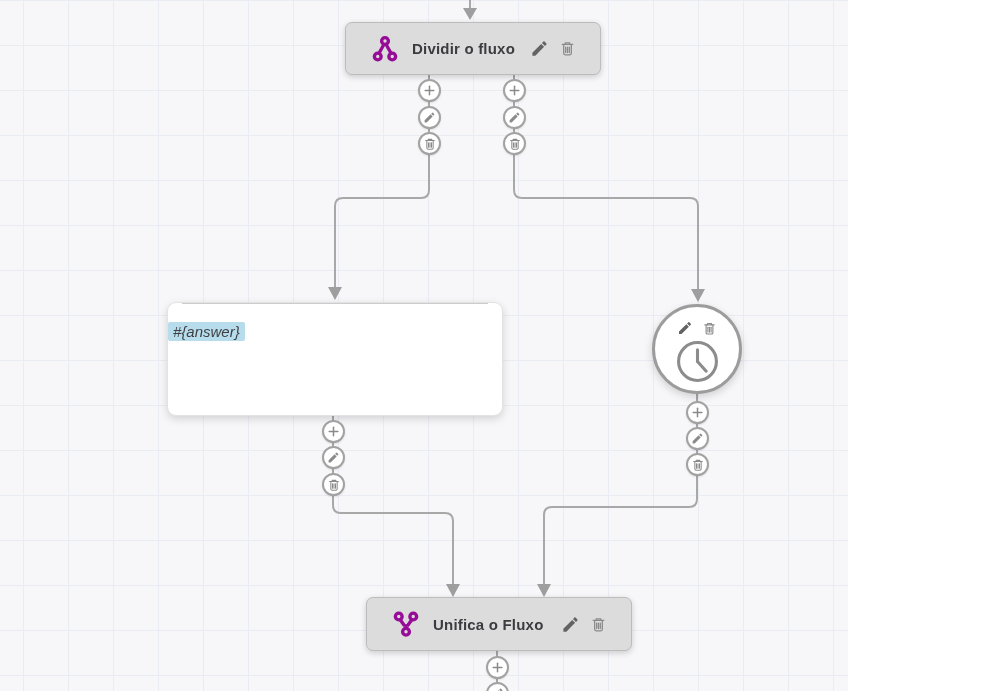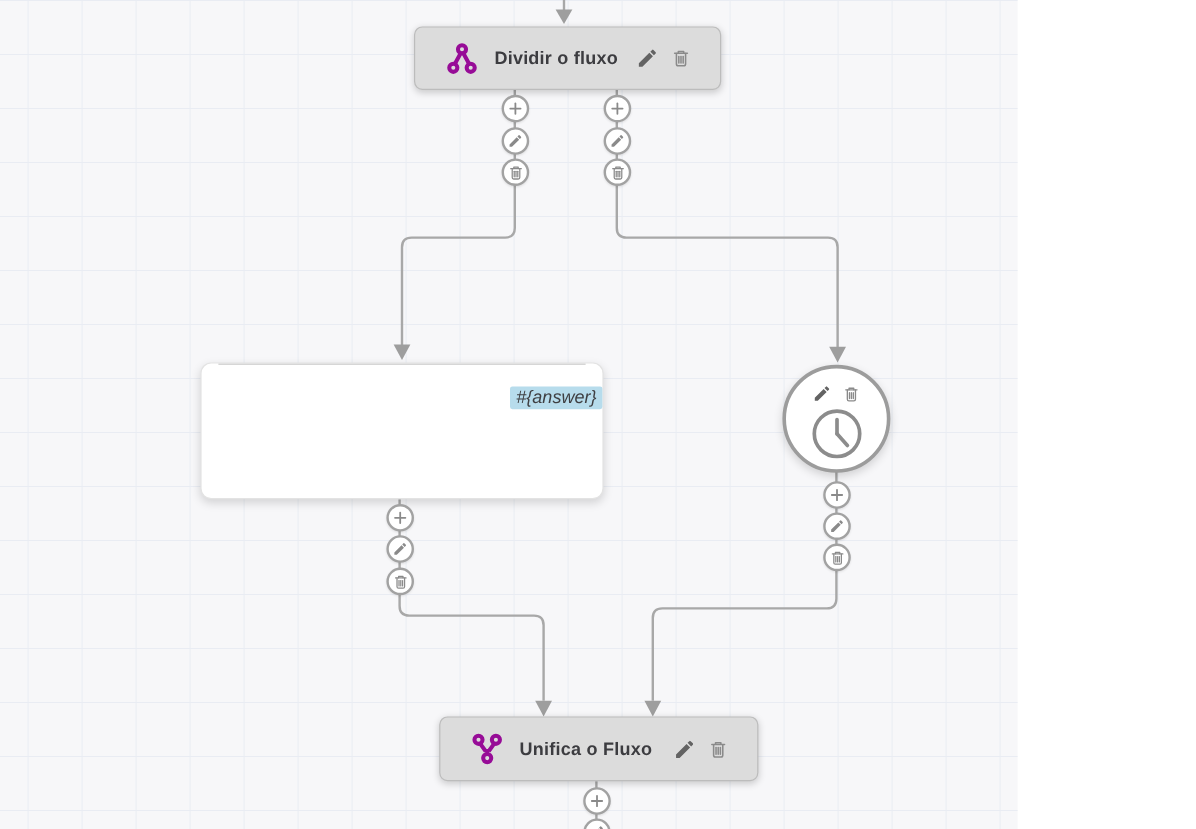--- a/index.html
+++ b/index.html
@@ -33,21 +33,21 @@
     box-shadow:0 3px 8px rgba(0,0,0,.15);
     flex-direction:column; align-items:stretch;
   }
   .node-title { font-size:15px; font-weight:bold; color:#3c3c40; white-space:nowrap; letter-spacing:.2px; }
 
   .node-icon { display:flex; align-items:center; justify-content:center; flex:0 0 auto; }
   .hdr-action { display:flex; align-items:center; justify-content:center; cursor:pointer; flex:0 0 auto; }
 
   .msg-header { display:flex; align-items:center; height:57px; padding:0 20px 0 18px; }
   .msg-divider { border-top:1px solid #cccccc; margin:0 14px; }
-  .msg-body { height:55px; display:flex; align-items:center; justify-content:flex-end; }
+  .msg-body { height:55px; display:flex; align-items:center; justify-content:flex-start; }
   .var-chip {
     font-size:15px; font-style:italic; color:#3f3f42;
     background:#b7dcec; padding:1px 5px; border-radius:2px;
   }
 
   .chat-badge {
     width:30px; height:28px; border-radius:6px; background:#34b6e4;
     display:flex; align-items:center; justify-content:center;
   }
 

